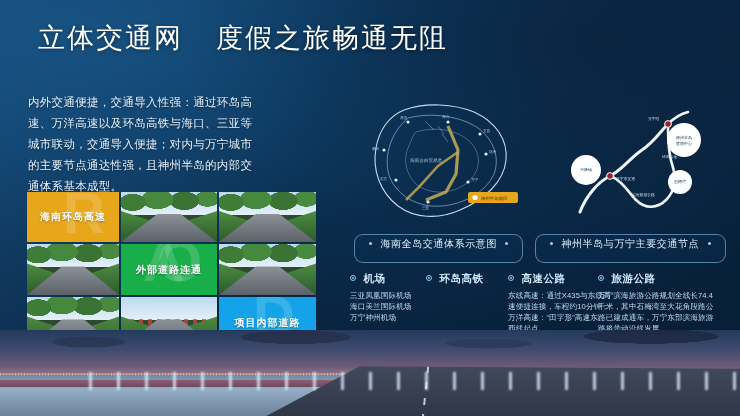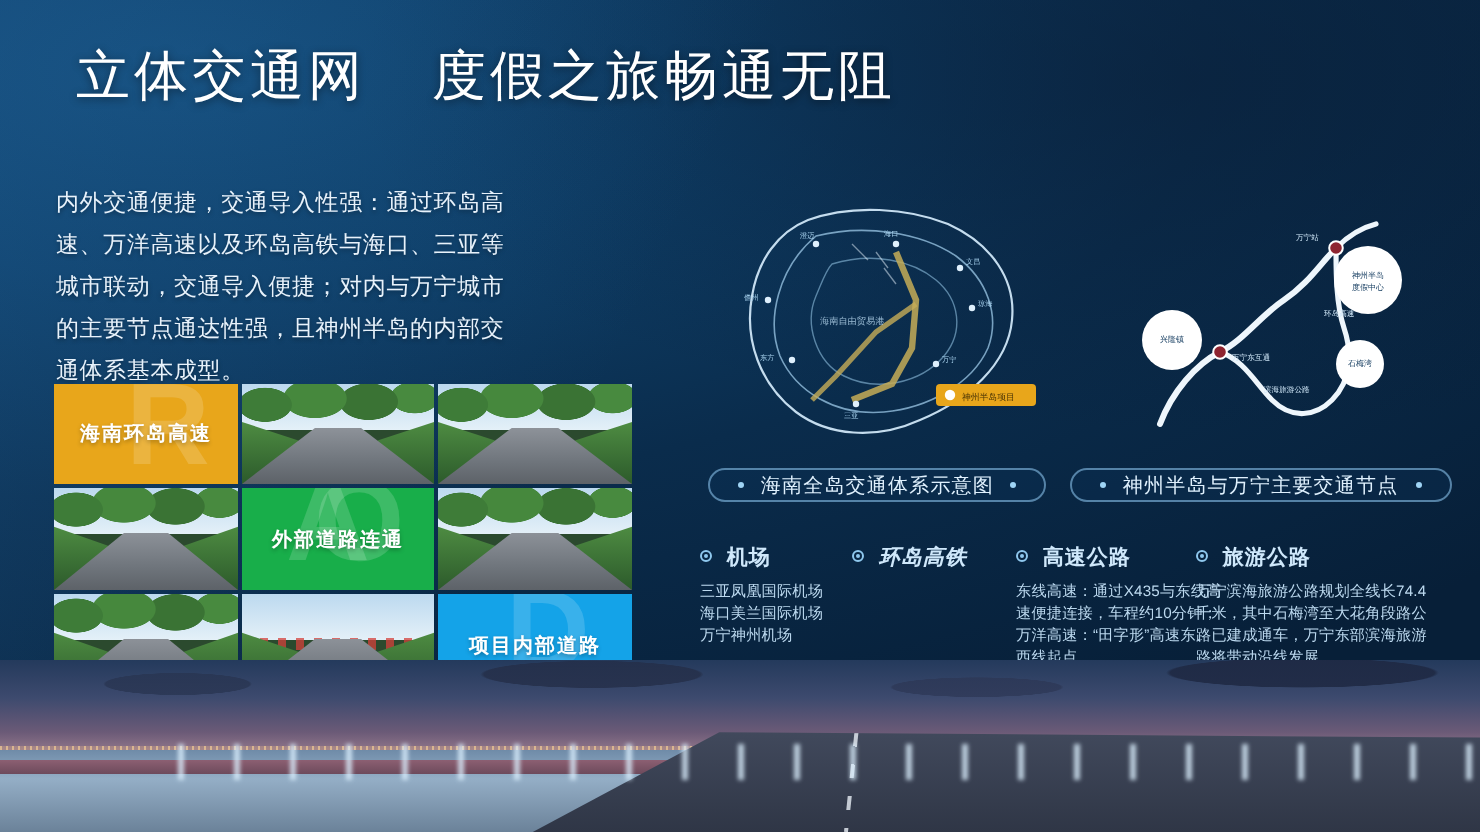--- a/index.html
+++ b/index.html
@@ -125,41 +125,41 @@
   .map-island {
     position: absolute; left: 356px; top: 96px; width: 176px; height: 132px;
   }
   .map-node {
     position: absolute; left: 556px; top: 96px; width: 164px; height: 132px;
   }
   .map-island svg, .map-node svg { width: 100%; height: 100%; display: block; }
 
   .caption {
     position: absolute;
-    height: 17px; line-height: 17px;
+    height: 29px; line-height: 17px;
     padding: 0 14px;
     border: 1px solid rgba(150,205,245,.55);
     border-radius: 9px;
     color: #dff0fd; font-size: 10px; letter-spacing: .6px;
     white-space: nowrap;
     background: rgba(12,50,85,.35);
   }
   .caption .dot {
     display: inline-block; width: 3px; height: 3px; border-radius: 50%;
     background: #9fd4f5; vertical-align: middle; margin: 0 5px 2px 0;
   }
   .caption .dot.r { margin: 0 0 2px 5px; }
   .cap-1 { left: 354px; top: 234px; }
   .cap-2 { left: 535px; top: 234px; }
 
   
   .infos { position: absolute; left: 350px; top: 272px; width: 380px; }
   .info-col { position: absolute; top: 0; }
   .ic-0 { left: 0px;   width: 72px; }
-  .ic-1 { left: 76px;  width: 80px; font-style: italic; }
+  .ic-1 { left: 76px;  width: 80px; }
   .ic-2 { left: 158px; width: 86px; }
   .ic-3 { left: 248px; width: 116px; }
 
   .info-head {
     color: #cfe8fb; font-size: 10.5px; font-weight: bold;
     letter-spacing: .5px; white-space: nowrap;
     margin-bottom: 4px;
   }
   .info-head .bullet {
     display: inline-block; width: 6px; height: 6px;

